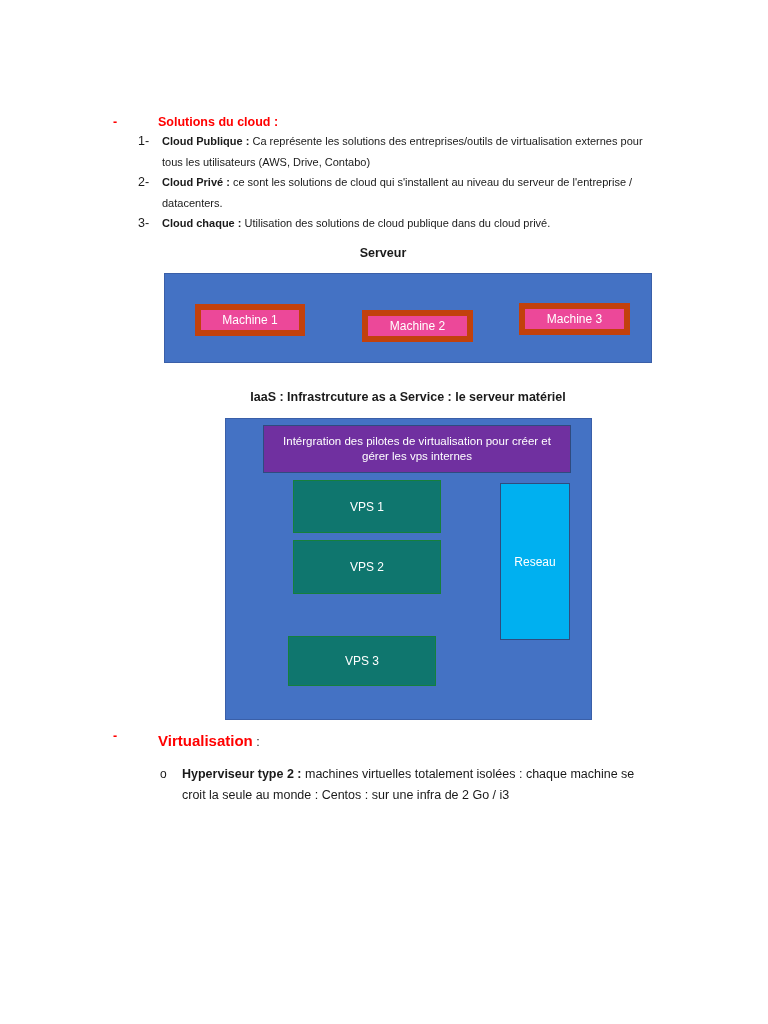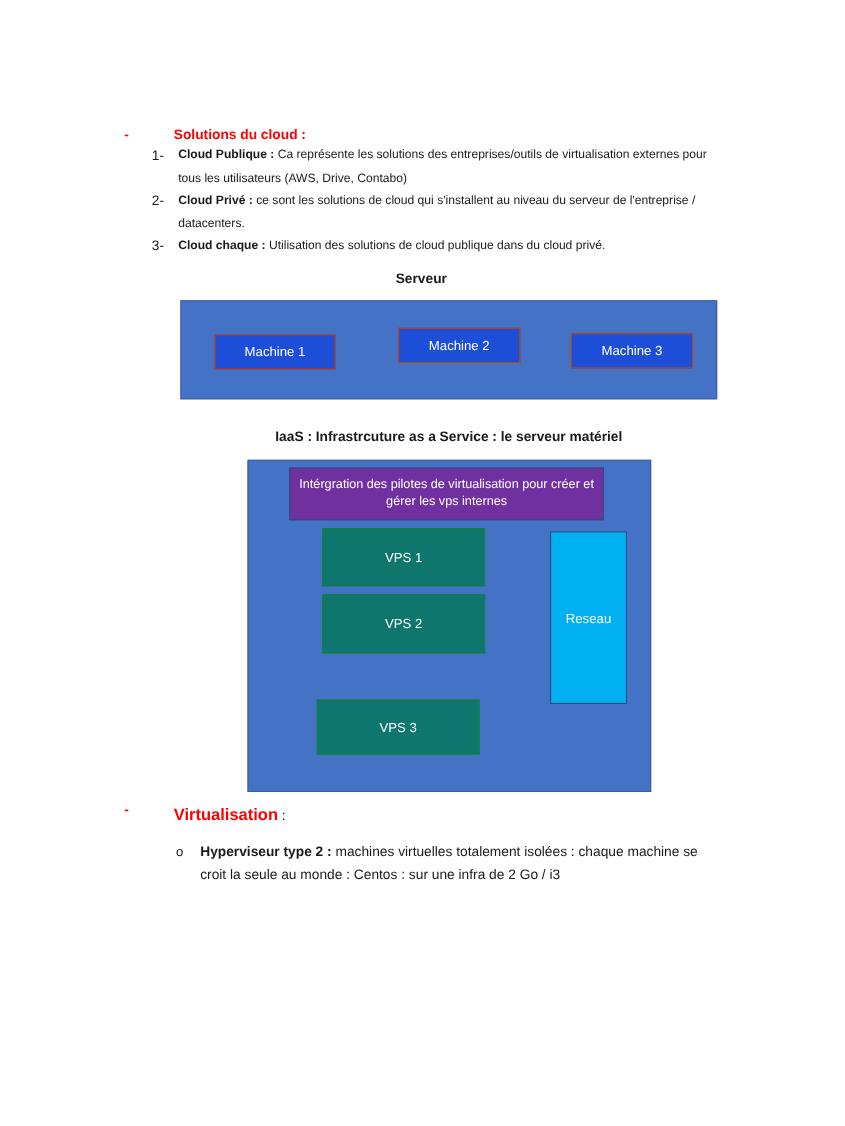--- a/index.html
+++ b/index.html
@@ -116,50 +116,50 @@
     left: 164px;
     top: 273px;
     width: 488px;
     height: 90px;
     background: #4472C4;
     border: 1px solid #3a5fa8;
     box-sizing: border-box;
   }
   .machine-box {
     position: absolute;
-    background: #1d4ed8;
-    border: 1px solid #c2410c;
+    background: #ec4899;
+    border: 6px solid #c2410c;
     box-sizing: border-box;
     color: #ffffff;
     font-size: 12px;
     display: flex;
     align-items: center;
     justify-content: center;
     text-align: left;
   }
   #machine-1 { left: 195px; top: 304px; width: 110px; height: 32px; }
-  #machine-2 { left: 362px; top: 298px; width: 111px; height: 32px; }
+  #machine-2 { left: 362px; top: 310px; width: 111px; height: 32px; }
   #machine-3 { left: 519px; top: 303px; width: 111px; height: 32px; }
 
   
   #vps-container {
     position: absolute;
     left: 225px;
     top: 418px;
     width: 367px;
     height: 302px;
     background: #4472C4;
     border: 1px solid #3a5fa8;
     box-sizing: border-box;
   }
   #hypervisor-box {
     position: absolute;
     left: 263px;
     top: 425px;
-    width: 286px;
+    width: 308px;
     height: 48px;
     background: #7030A0;
     border: 1px solid #2f4b7f;
     box-sizing: border-box;
     color: #ffffff;
     font-size: 11.5px;
     line-height: 15px;
     display: flex;
     align-items: center;
     justify-content: center;

